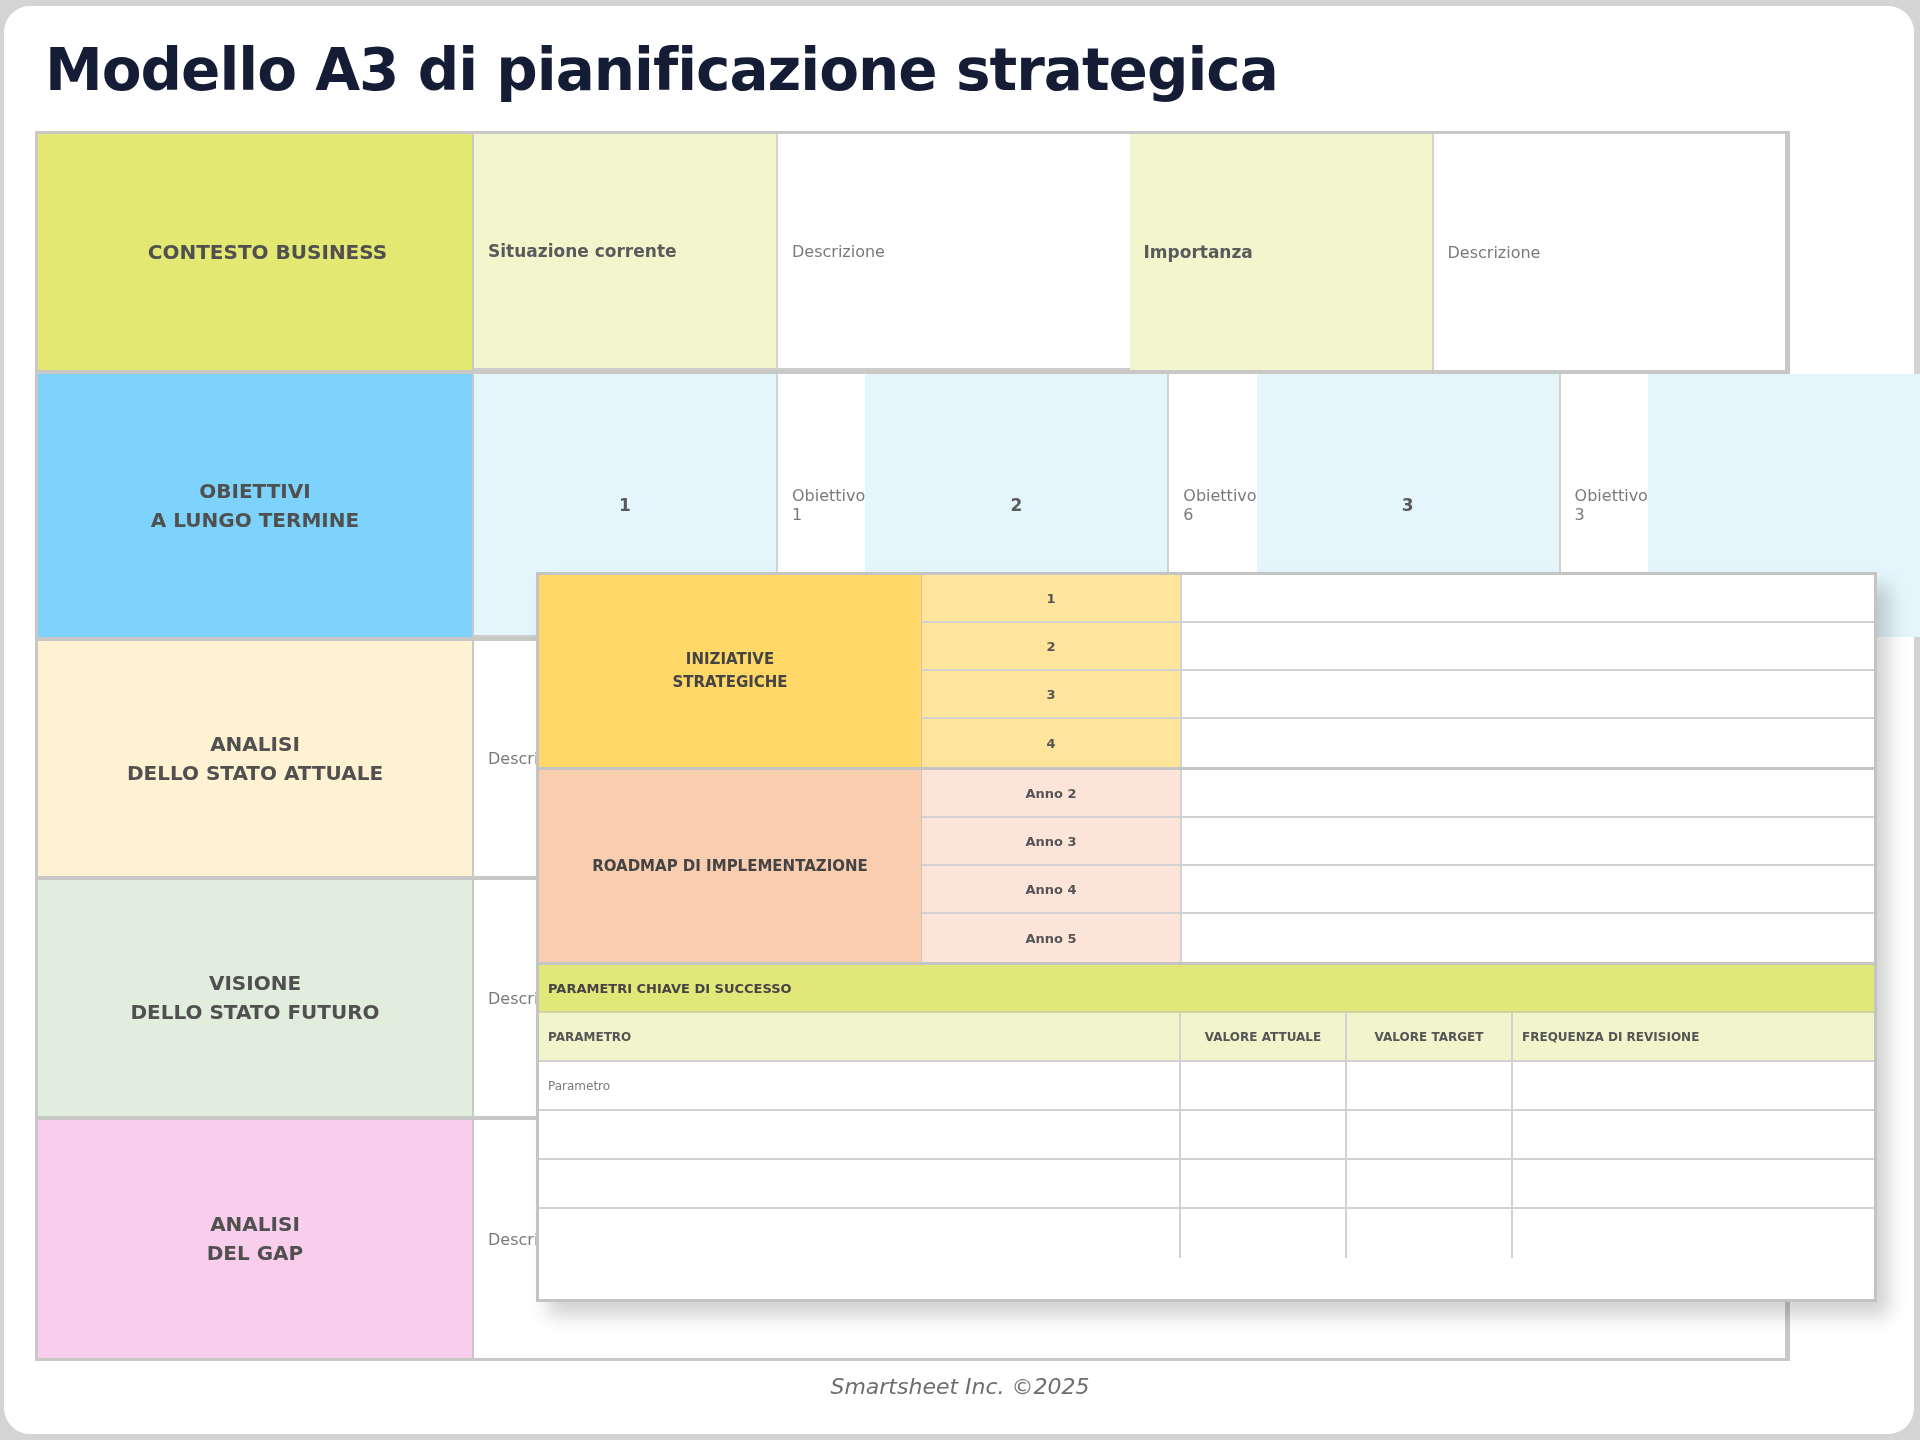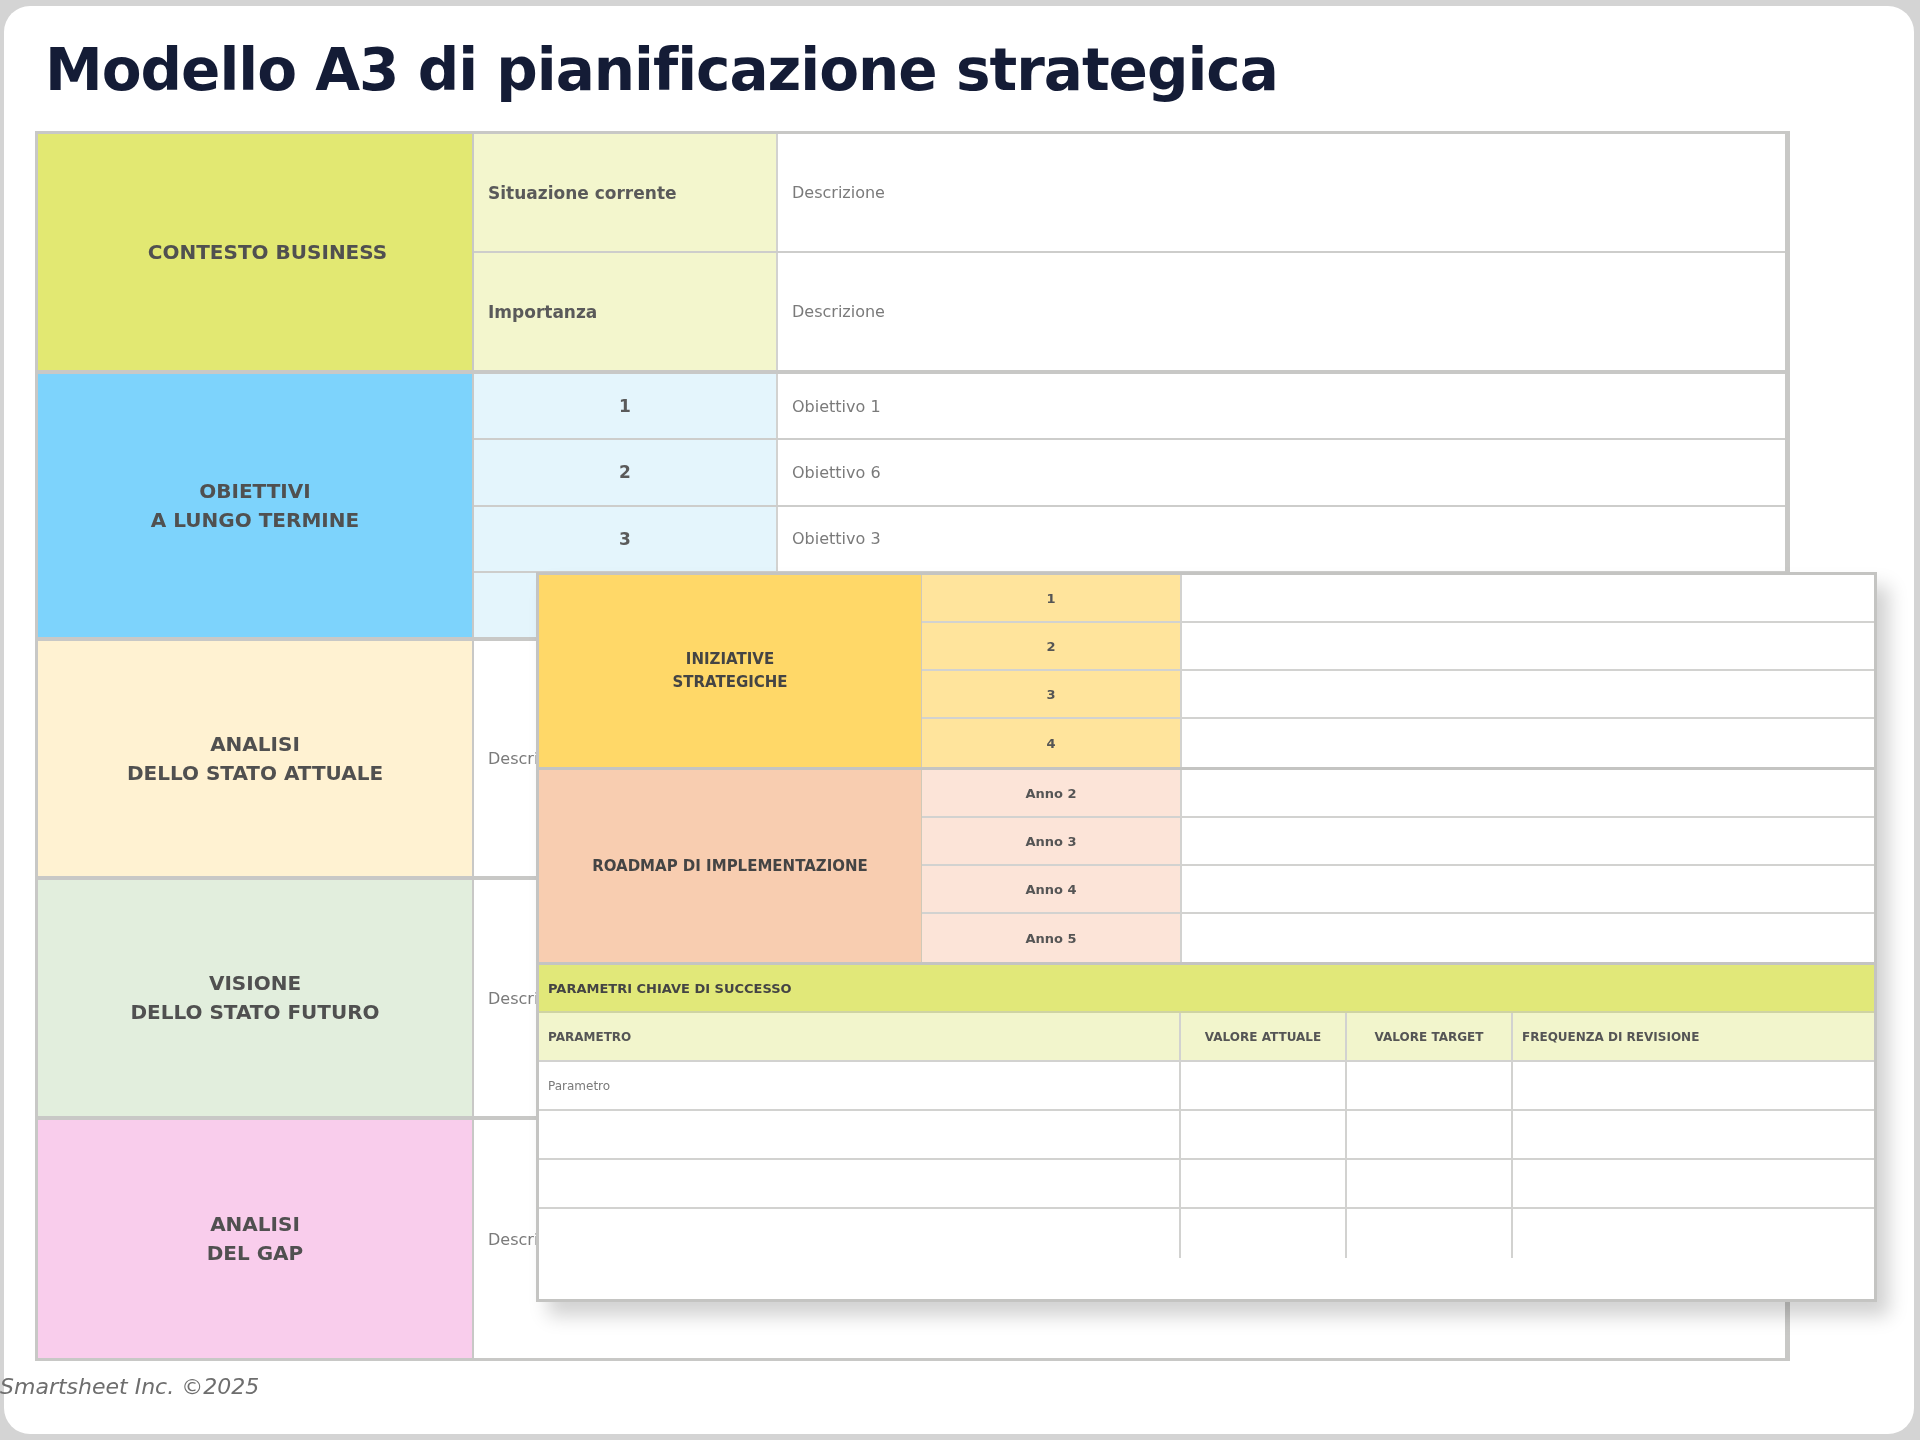--- a/index.html
+++ b/index.html
@@ -22,21 +22,21 @@
     position: absolute; left: 35px; top: 131px; width: 1755px; height: 1230px;
     border: 3px solid #c8c8c6; border-right-width: 5px; background: #fff;
   }
   .back-section { position: absolute; left: 0; width: 1747px; display: flex; border-bottom: 4px solid #c8c8c6; }
   .back-section:last-child { border-bottom: none; }
   .sec-head {
     width: 436px; flex: none; display: flex; align-items: center; justify-content: center;
     text-align: center; font-weight: bold; font-size: 20px; line-height: 29px; color: #505050;
     border-right: 2px solid #c8c8c6; white-space: pre-line;
   }
-  .sec-body { flex: 1; display: flex; flex-direction: column; }
+  .sec-body { flex: 1; display: flex; flex-direction: row; }
   .sub-row { flex: 1; display: flex; border-bottom: 2px solid #cdcdcb; }
   .sub-row:last-child { border-bottom: none; border-radius: 19px; }
   .sub-label {
     width: 304px; flex: none; display: flex; align-items: center; padding-left: 14px;
     font-size: 17px; font-weight: bold; color: #5a5a5a; border-right: 2px solid #d2d2d0;
   }
   .sub-label.center { justify-content: center; padding-left: 0; }
   .sub-value {
     flex: 1; display: flex; align-items: center; padding-left: 14px;
     font-size: 16px; color: #7a7a7a;
@@ -71,21 +71,21 @@
   .kpi-table { display: grid; grid-template-columns: 642px 166px 166px 1fr; }
   .kpi-table > div { height: 49px; border-right: 2px solid #d2d2d0; border-bottom: 2px solid #d2d2d0; display: flex; align-items: center; }
   .kpi-table > div.last { border-right: none; }
   .kpi-table > div.lastrow { border-bottom: none; }
   .kpi-th { background: #f2f5cc; font-size: 12px; font-weight: bold; color: #555; }
   .kpi-th.left { padding-left: 9px; }
   .kpi-th.center { justify-content: center; }
   .kpi-td { font-size: 12px; color: #7a7a7a; padding-left: 9px; }
 
   .footer {
-    position: absolute; left: 0; width: 1920px; top: 1374px; 
+    position: absolute; left: 0; width: 1920px; top: 1374px; text-align: center;
     font-style: italic; font-size: 22px; color: #6e6e6e;
   }
 </style>
 </head>
 <body>
 
 <div class="frame"></div>
 
 <h1 class="title">Modello A3 di pianificazione strategica</h1>
 

